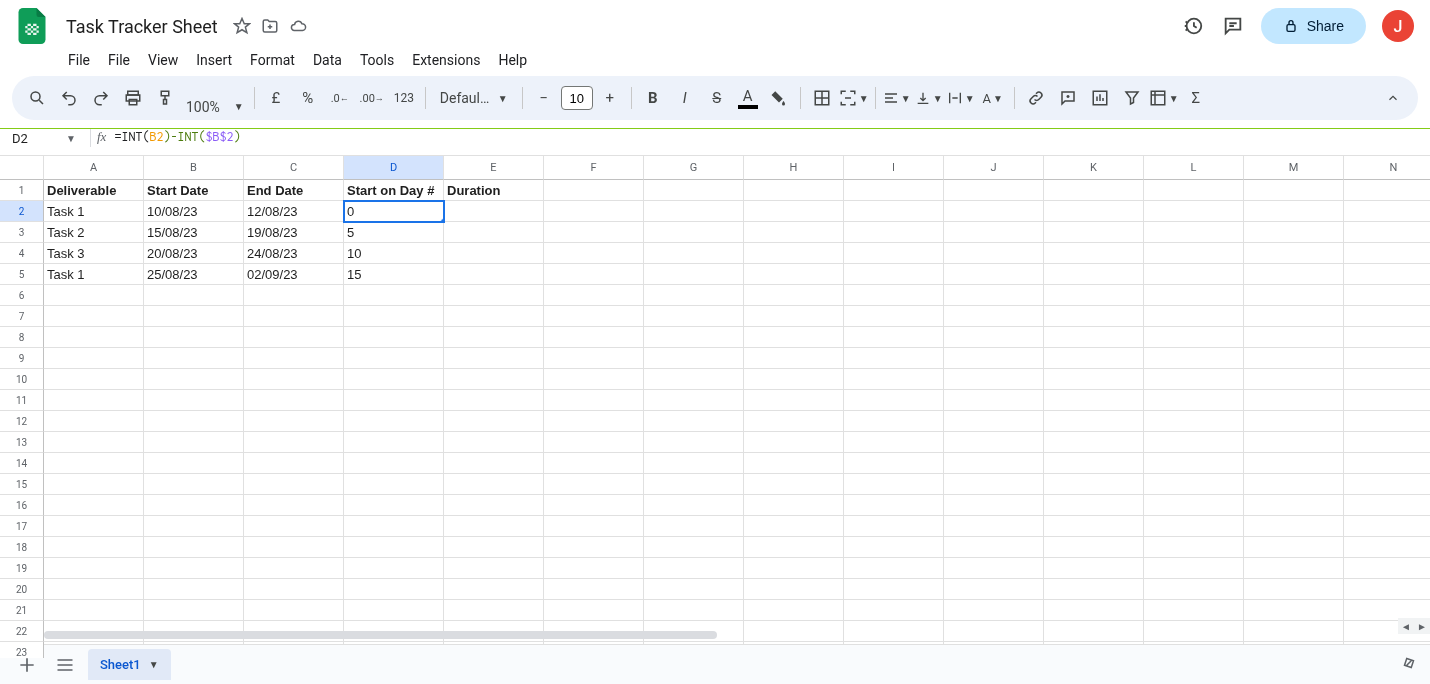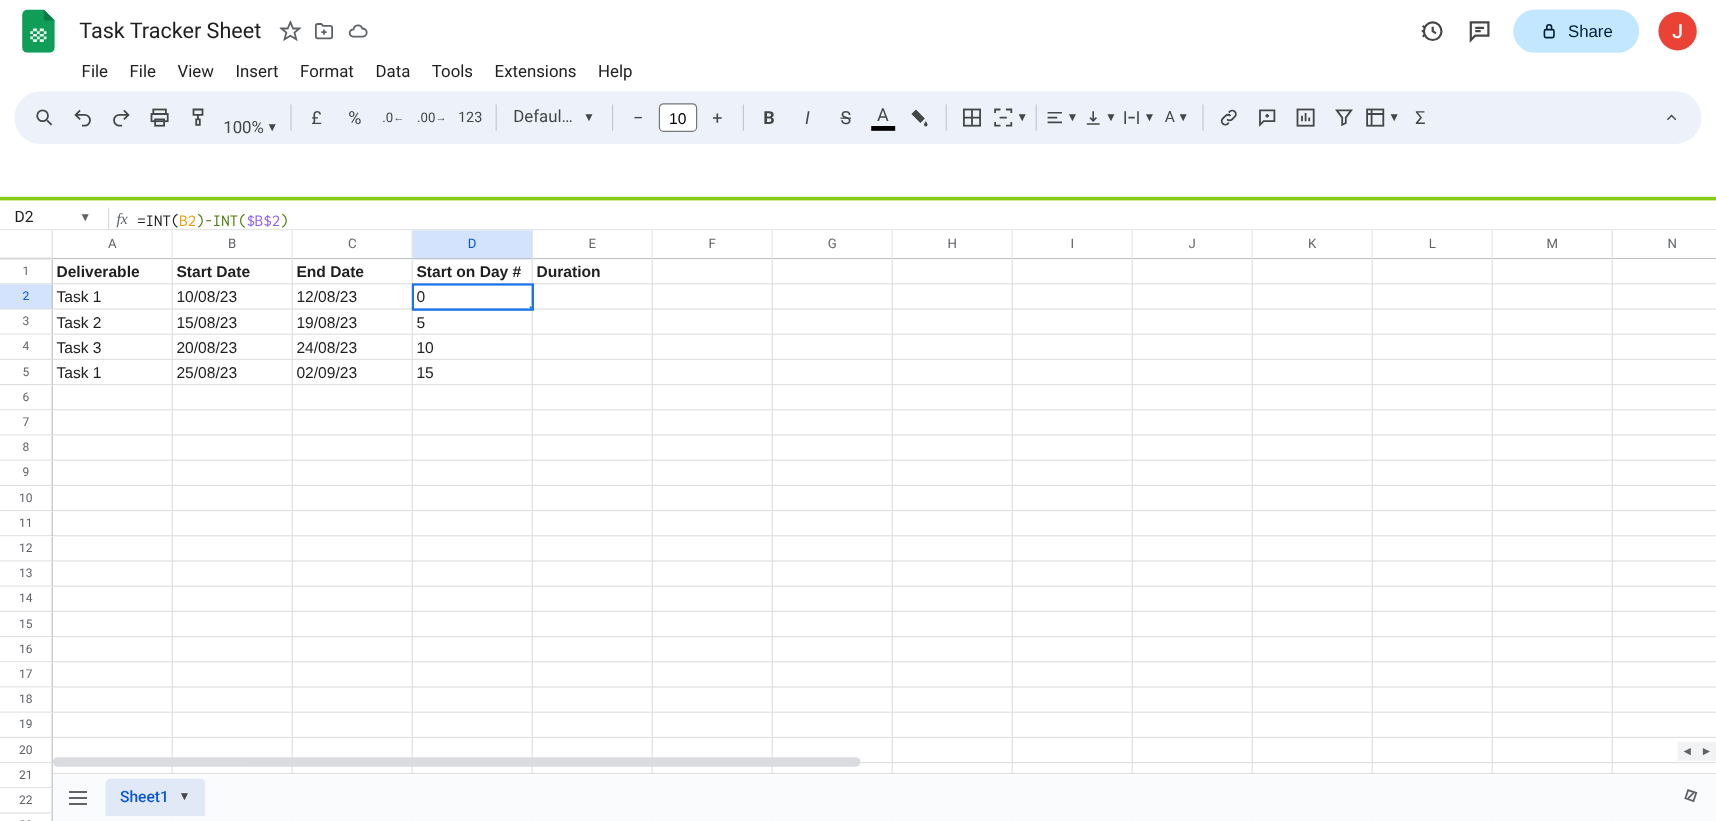--- a/index.html
+++ b/index.html
@@ -20,31 +20,31 @@
 
 
 .menubar { display: flex; gap: 2px; padding: 0 0 4px 60px; height: 28px; }
 .menu-item { padding: 4px 8px; font-size: 14px; color: #202124; cursor: pointer; border-radius: 4px; }
 
 
 .toolbar-wrap { padding: 0 12px 8px 12px; }
 .toolbar { display: flex; align-items: center; background: #edf2fa; border-radius: 24px; padding: 4px 10px; height: 44px; gap: 2px; }
 .tb-btn { width: 30px; height: 30px; display: flex; align-items: center; justify-content: center; color: #444746; cursor: pointer; border-radius: 4px; font-size: 15px; }
 .tb-sep { width: 1px; height: 22px; background: #c7c7c7; margin: 0 4px; }
-.zoom-sel { display: flex; align-items: center; gap: 0; padding: 0 4px; cursor: pointer; font-size: 14px; color: #444746; margin-top: 17px; }
+.zoom-sel { display: flex; align-items: center; gap: 12px; padding: 0 4px; cursor: pointer; font-size: 14px; color: #444746; margin-top: 17px; }
 .font-sel { display: flex; align-items: center; gap: 6px; padding: 0 8px; cursor: pointer; font-size: 14px; color: #444746; width: 84px; justify-content: space-between; }
 .font-size { display: flex; align-items: center; gap: 2px; }
 .fs-input { width: 32px; height: 24px; border: 1px solid #747775; border-radius: 4px; text-align: center; font-size: 13px; background: #fff; }
 .dd-arrow { font-size: 10px; color: #444746; margin-left: 2px; }
 .text-color-btn { display: flex; flex-direction: column; align-items: center; width: 28px; }
 .text-color-bar { width: 20px; height: 4px; background: #000; }
 .collapse-btn { margin-left: auto; }
 
 
-.formula-bar { display: flex; align-items: flex-end; border-top: 3px solid #84cc16; border-bottom: 1px solid #e0e0e0; height: 28px; padding: 0 8px 0 4px; margin-top: 36px; }
+.formula-bar { display: flex; align-items: flex-start; border-top: 1px solid #84cc16; border-bottom: 1px solid #e0e0e0; height: 28px; padding: 0 8px 0 4px; }
 .name-box { width: 80px; padding: 2px 8px; font-size: 13px; display: flex; align-items: center; justify-content: space-between; }
 .nb-arrow { color: #5f6368; font-size: 10px; }
 .fb-sep { width: 1px; height: 18px; background: #dadce0; margin: 0 6px; }
 .fx-icon { font-style: italic; color: #5f6368; font-size: 13px; margin-right: 8px; font-family: serif; }
 .formula-input { flex: 1; font-family: 'Inconsolata', monospace; font-size: 14px; }
 .f-eq { color: #202124; }
 .f-ref1 { color: #f29900; }
 .f-ref2 { color: #8b5cf6; }
 .f-par { color: #4d7c0f; }
 

